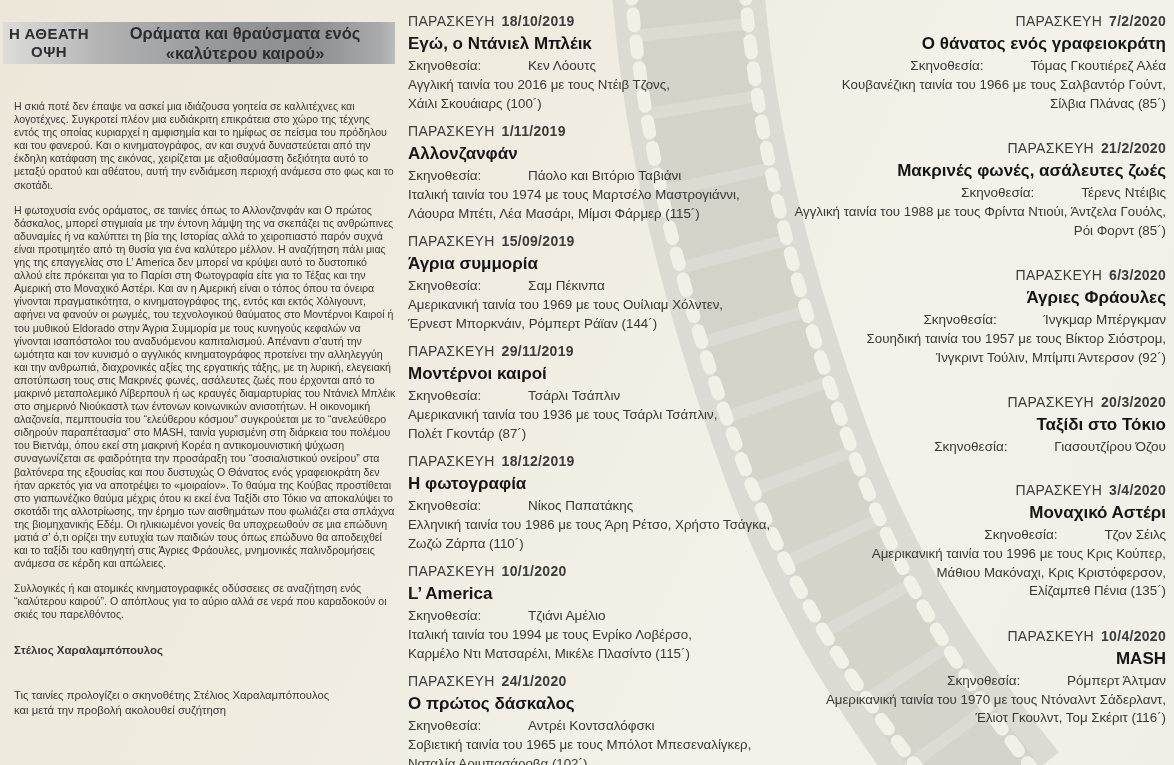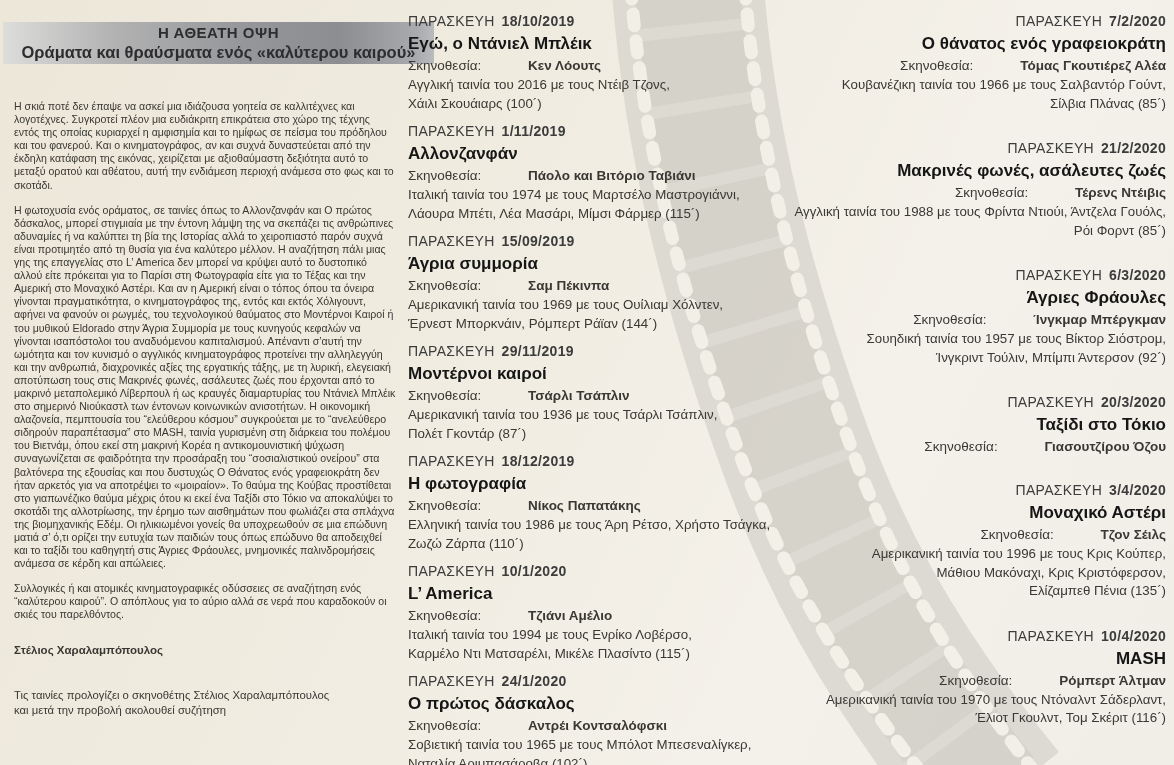--- a/index.html
+++ b/index.html
@@ -7,44 +7,44 @@
     width:1174px;height:765px;overflow:hidden;
     font-family:"Liberation Sans","DejaVu Sans",sans-serif;
     background:linear-gradient(115deg,#ece7d9 0%,#efebdf 35%,#f4f1ea 70%,#f1eee7 100%);
     color:#3a3833;
     position:relative;
   }
   .page{position:absolute;inset:0;}
   .filmstrip{position:absolute;inset:0;z-index:0;pointer-events:none;opacity:.85;}
   
   .header-box{
-    position:absolute;left:3px;top:22px;width:431px;height:42px;z-index:2;
+    position:absolute;left:3px;top:22px;width:392px;height:42px;z-index:2;
     background:linear-gradient(90deg,#dddddc 0%,#b3b3b3 25%,#95979a 55%,#8b8d91 78%,#a8aaad 96%,#b9bbbd 100%);
-    display:flex;flex-direction:column;justify-content:center;align-items:center;
+    display:flex;flex-direction:row;justify-content:center;align-items:center;
     text-align:center;color:#2d2d30;
   }
   .header-title{font-size:15px;font-weight:bold;letter-spacing:.5px;line-height:18px;}
   .header-subtitle{font-size:16.5px;font-weight:bold;line-height:20px;}
   .left-col{
     position:absolute;left:14px;top:100px;width:382px;z-index:2;
   }
   .para{font-size:10.6px;line-height:13.1px;margin:0 0 12px 0;text-align:left;}
   .author{font-size:11.5px;font-weight:bold;margin:22px 0 0 0;}
   .footnote{font-size:11.3px;line-height:15.5px;margin:32px 0 0 0;white-space:pre-line;}
   
   .mid-col{position:absolute;left:408px;top:12px;width:368px;z-index:2;text-align:left;}
   .right-col{position:absolute;right:8px;top:12px;width:430px;z-index:2;text-align:right;}
   .screening{margin:0 0 9px 0;}
   .right-col .screening{margin-bottom:26px;}
   .s-date{font-size:14px;color:#3c3c3c;line-height:18px;margin-bottom:4px;letter-spacing:.3px;}
   .s-date .day{margin-right:7px;}
   .s-date .date{font-weight:bold;}
   .s-title{font-size:17px;font-weight:bold;color:#161616;line-height:20px;margin-bottom:3px;}
   .s-director{font-size:13.5px;line-height:17px;margin-bottom:2px;}
-  .s-director .dir-name{font-weight:bold;padding-left:43px;}
+  .s-director .dir-name{font-weight:normal;padding-left:43px;}
   .s-details{font-size:13.3px;line-height:18.5px;white-space:pre-line;}
 </style>
 </head>
 <body>
 
 <div class="page">
 
   <svg class="filmstrip" viewBox="0 0 1174 765" width="1174" height="765" aria-hidden="true">
     <path d="M686,-40 C696,140 742,300 788,430 C828,545 882,655 1000,800" fill="none" stroke="#dad7d0" stroke-width="152"></path>
     <path d="M686,-40 C696,140 742,300 788,430 C828,545 882,655 1000,800" fill="none" stroke="#d1cec6" stroke-width="106" stroke-dasharray="64 12"></path>

